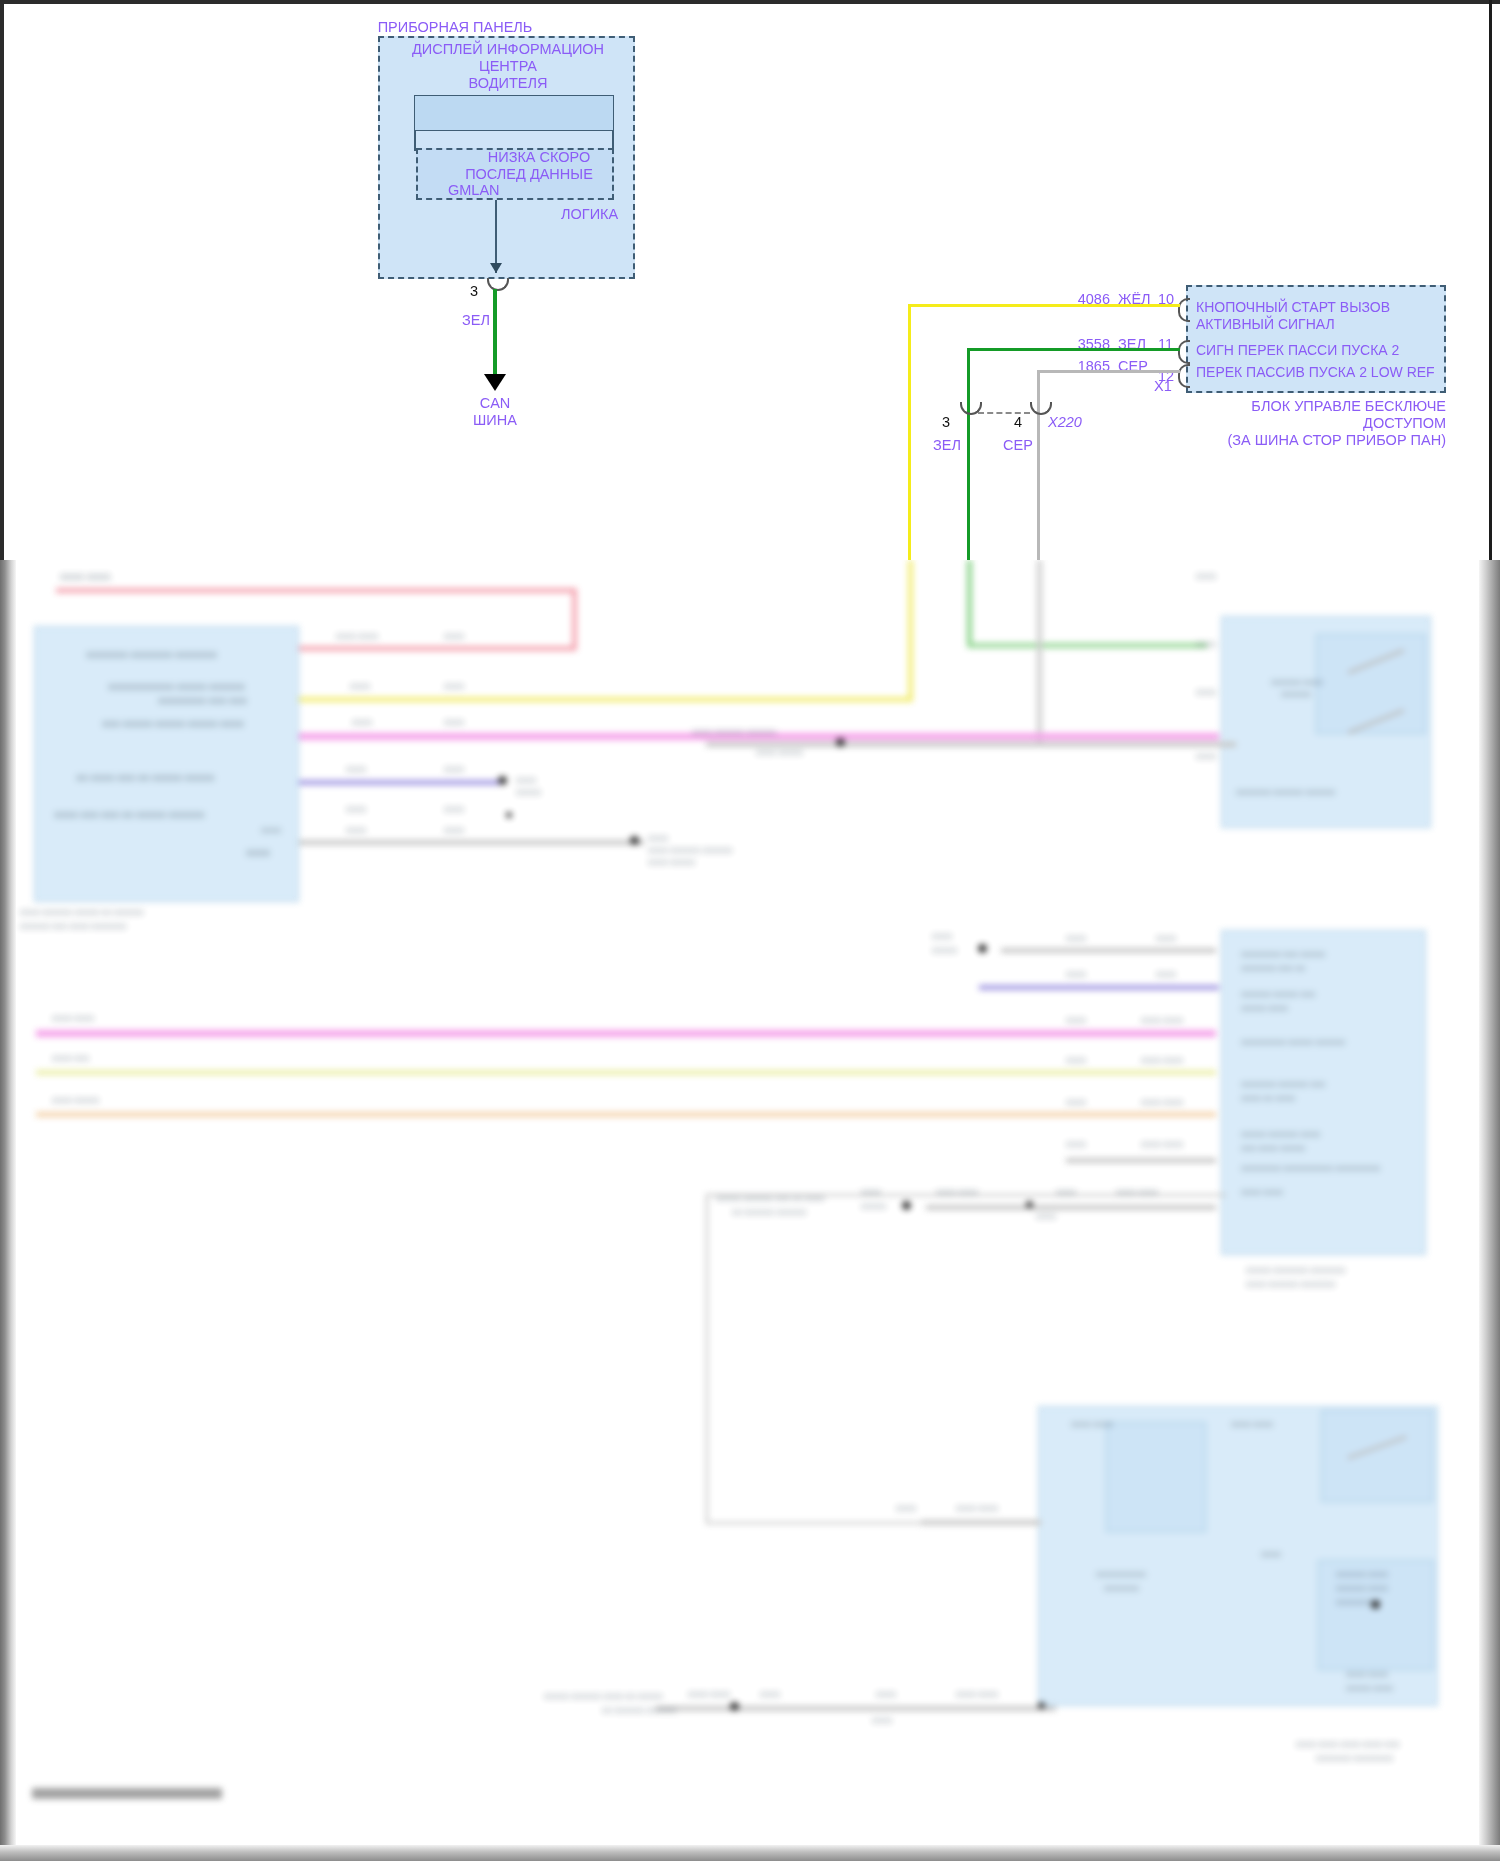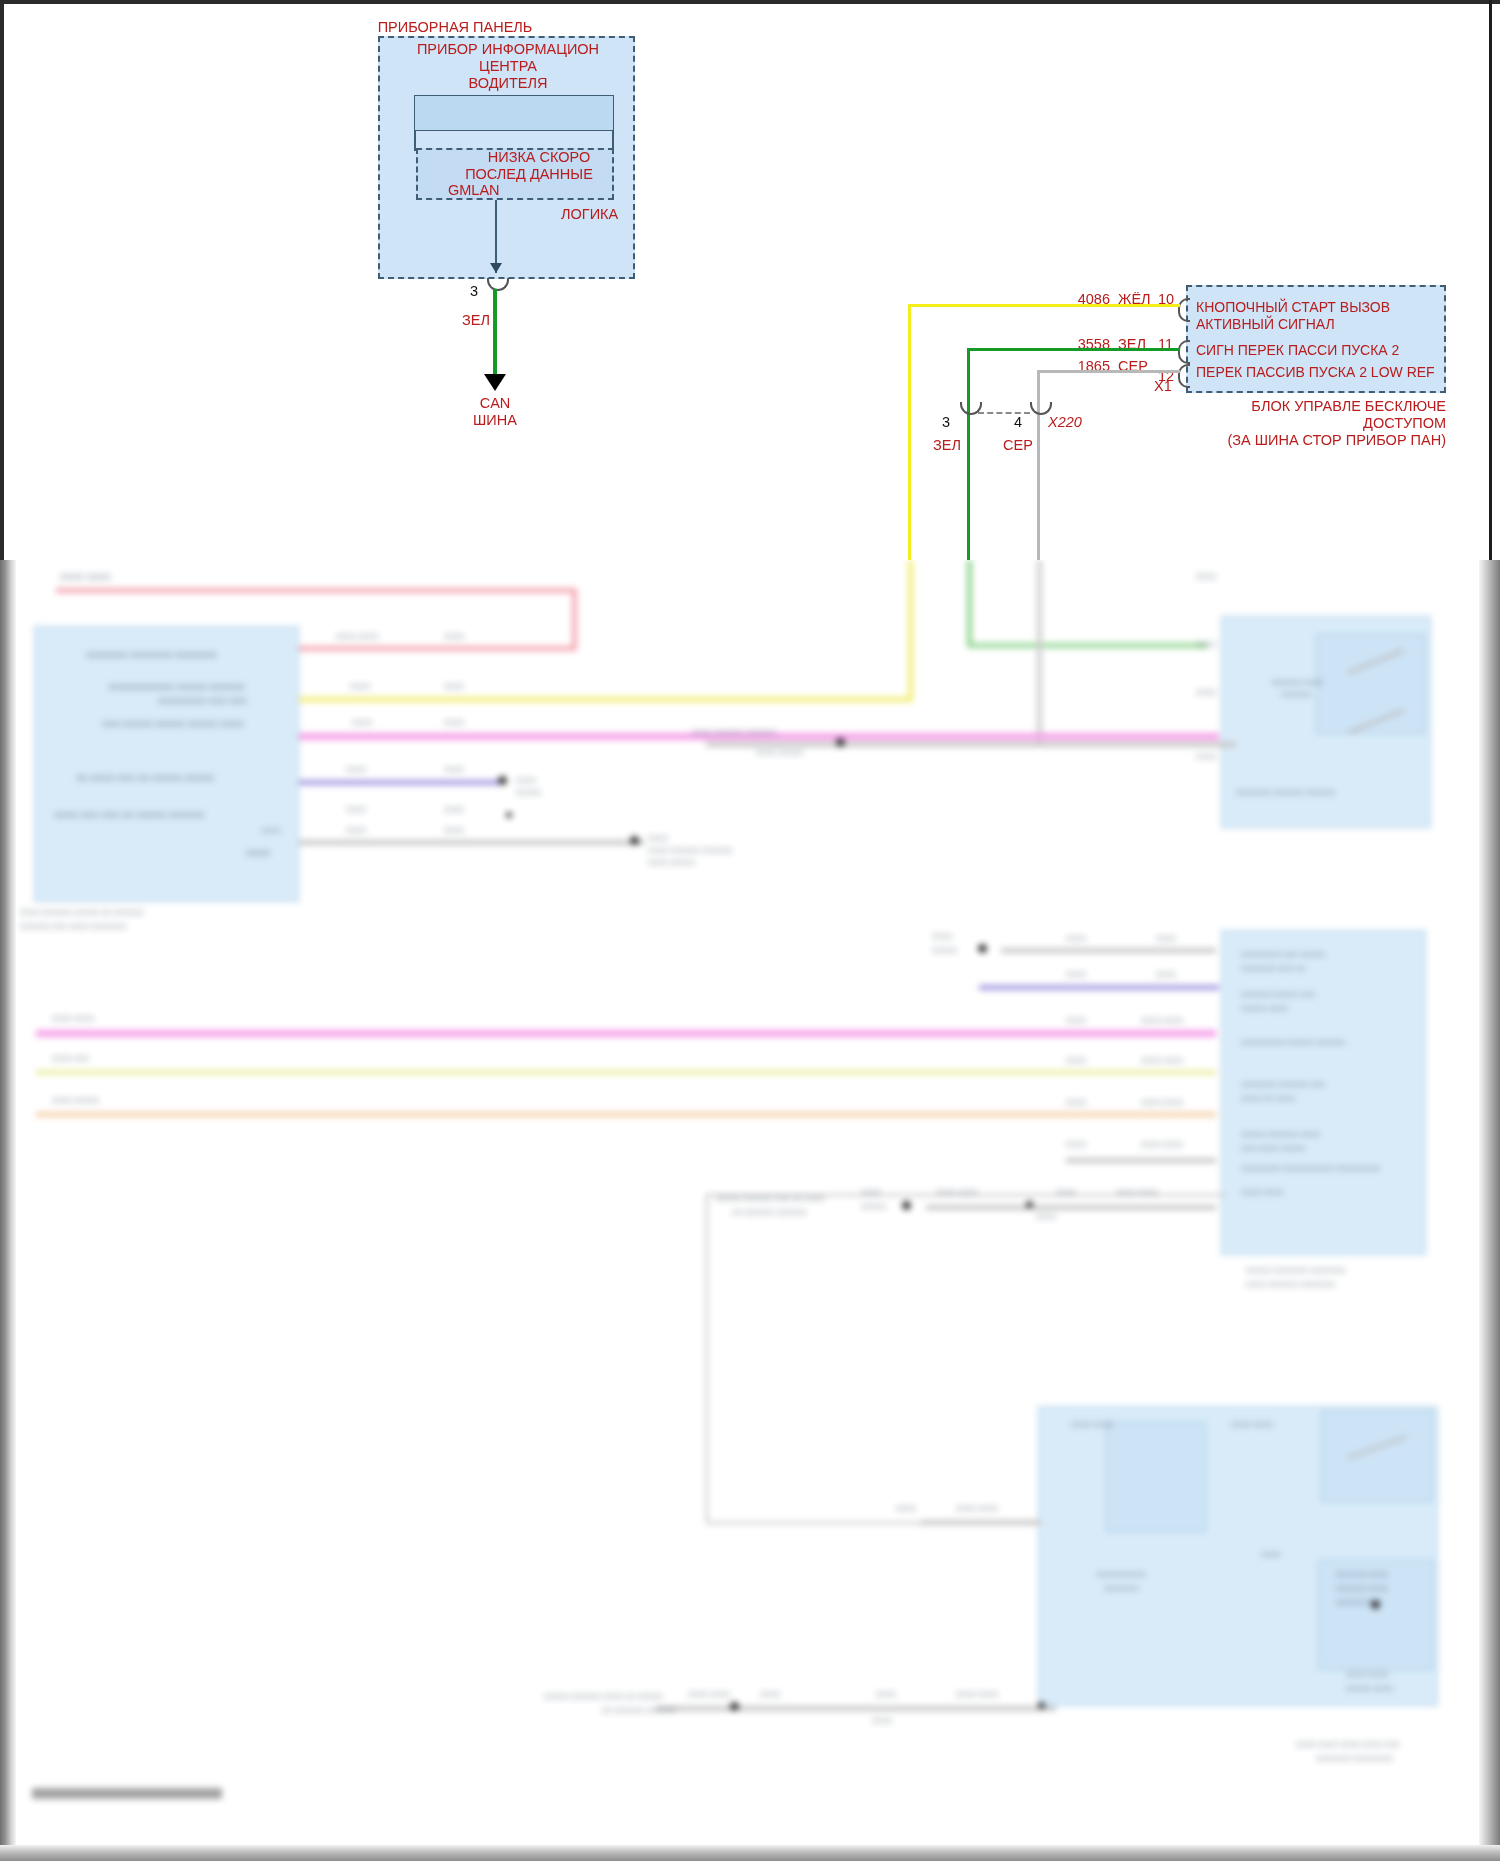--- a/index.html
+++ b/index.html
@@ -32,21 +32,21 @@
     background:#cfe4f7;
     border:2px dashed #3f5d75;
     box-sizing:border-box;
   }
   .solidbox{
     position:absolute;
     background:#bcd9f2;
     border:1.5px solid #3f5d75;
     box-sizing:border-box;
   }
-  .lbl{position:absolute;font-size:14.5px;color:#b91c1c;line-height:1.15;white-space:pre;}
+  .lbl{position:absolute;font-size:14.5px;color:#8b5cf6;line-height:1.15;white-space:pre;}
   .lbl.c{text-align:center;}
   .lbl.r{text-align:right;}
   .wire{position:absolute;}
   .w-h{height:3px;}
   .w-v{width:3px;}
   .c-yel{background:#f5ec1a;}
   .c-grn{background:#149b27;}
   .c-gry{background:#b8b8b8;}
 
   .pin-num{position:absolute;font-size:14.5px;color:#111;}
@@ -95,21 +95,21 @@
   <div class="frame-left-low"></div>
   <div class="frame-right-low"></div>
   <div class="frame-bottom"></div>
 
   <div id="sharp">
 
     <div class="lbl c" style="left:340px;top:19px;width:230px;font-size:14.5px;">ПРИБОРНАЯ ПАНЕЛЬ</div>
 
     <div class="blk" style="left:378px;top:36px;width:257px;height:243px;"></div>
 
-    <div class="lbl c" style="left:390px;top:41px;width:236px;">ПРИБОР ИНФОРМАЦИОН</div>
+    <div class="lbl c" style="left:390px;top:41px;width:236px;">ДИСПЛЕЙ ИНФОРМАЦИОН</div>
     <div class="lbl c" style="left:390px;top:58px;width:236px;">ЦЕНТРА</div>
     <div class="lbl c" style="left:390px;top:75px;width:236px;">ВОДИТЕЛЯ</div>
 
     <div class="solidbox" style="left:414px;top:95px;width:200px;height:36px;"></div>
 
     <div class="wire w-v" style="left:414px;top:131px;height:19px;background:#3f5d75;width:2px;"></div>
     <div class="wire w-h" style="left:414px;top:149px;width:27px;background:#3f5d75;height:2px;"></div>
     <div class="wire w-v" style="left:612px;top:131px;height:19px;background:#3f5d75;width:2px;"></div>
     <div class="wire w-h" style="left:586px;top:149px;width:28px;background:#3f5d75;height:2px;"></div>
 

